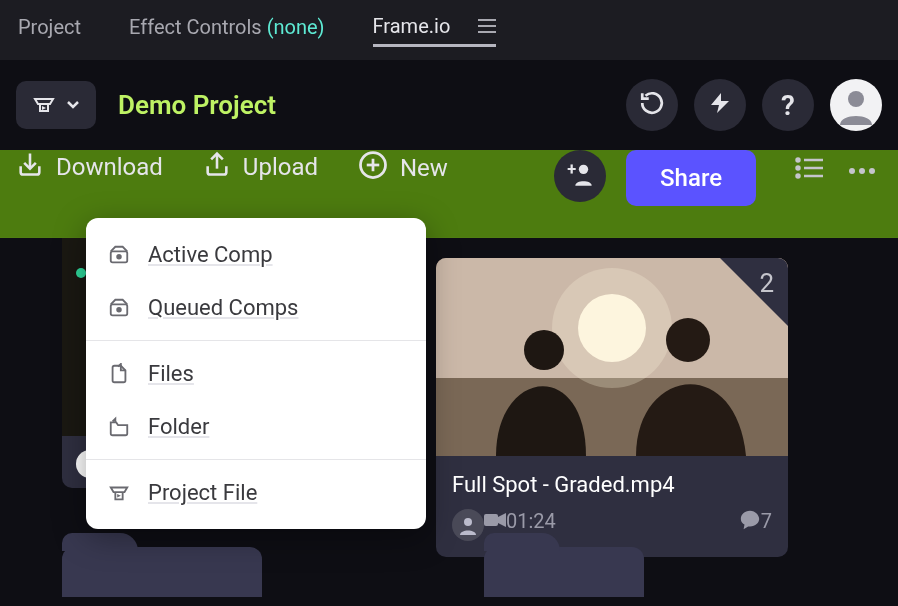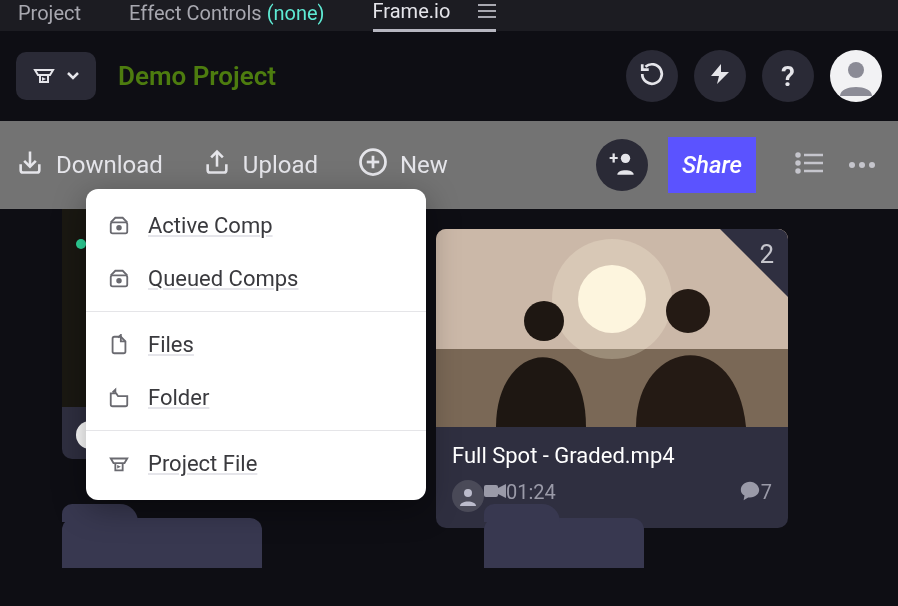--- a/index.html
+++ b/index.html
@@ -2,21 +2,21 @@
 <html><head>
 <meta charset="utf-8">
 <style>
   * { box-sizing: border-box; margin: 0; padding: 0; }
   html, body { width: 898px; height: 606px; overflow: hidden; font-family: -apple-system, BlinkMacSystemFont, "Segoe UI", Roboto, sans-serif; background: #0e0e14; color: #e5e5ea; }
   
   
   .panel-tabs {
     display: flex;
     align-items: center;
-    height: 31px;
+    height: 60px;
     background: #1c1c22;
     padding: 0 18px;
     gap: 48px;
   }
   .panel-tab {
     font-size: 20px;
     color: #a8a8b0;
     cursor: pointer;
     padding-bottom: 6px;
   }
@@ -47,21 +47,21 @@
     background: #2a2a36;
     border-radius: 10px;
     padding: 12px 16px;
     margin-right: 22px;
     cursor: pointer;
   }
   .project-chip svg { display: block; }
   .project-title {
     font-size: 26px;
     font-weight: 600;
-    color: #4d7c0f;
+    color: #bef264;
   }
   .header-spacer { flex: 1; }
   .circle-btn {
     width: 52px; height: 52px;
     border-radius: 50%;
     background: #2a2a36;
     display: flex; align-items: center; justify-content: center;
     margin-left: 16px;
     cursor: pointer;
     color: #e5e5ea;
@@ -73,24 +73,24 @@
     background: #f2f2f4;
     margin-left: 16px;
     display: flex; align-items: center; justify-content: center;
     overflow: hidden;
   }
   .avatar svg { width: 40px; height: 40px; }
 
   
   .action-bar {
     display: flex;
-    align-items: center;
+    align-items: flex-start;
     height: 88px;
     padding: 0 16px;
-    background: #737373;
+    background: #4d7c0f;
     border-bottom: 1px solid rgba(255,255,255,0.02);
   }
   .action-item {
     display: flex;
     align-items: center;
     gap: 12px;
     font-size: 24px;
     color: #e5e5ea;
     margin-right: 40px;
     cursor: pointer;
@@ -103,25 +103,24 @@
     background: #2a2a36;
     display: flex; align-items: center; justify-content: center;
     margin-right: 20px;
     cursor: pointer;
   }
   .share-btn {
     background: #5b53ff;
     color: #fff;
     font-size: 24px;
     font-weight: 500;
-    padding: 14px 14px;
-    border-radius: 0;
+    padding: 14px 34px;
+    border-radius: 10px;
     cursor: pointer;
     margin-right: 22px;
-    font-style: italic;
   }
   .icon-btn {
     width: 40px; height: 40px;
     display: flex; align-items: center; justify-content: center;
     cursor: pointer;
     color: #c5c5cc;
     margin-left: 12px;
   }
 
   

